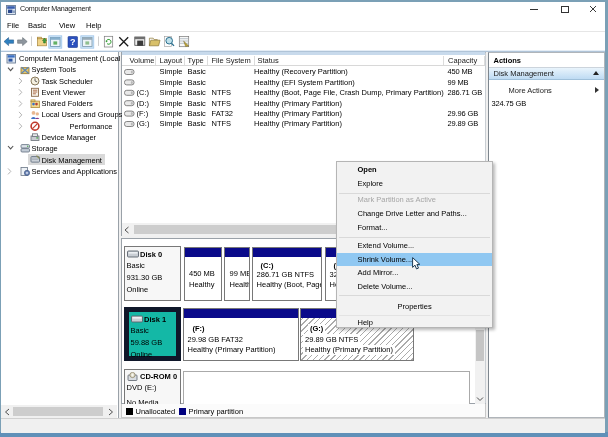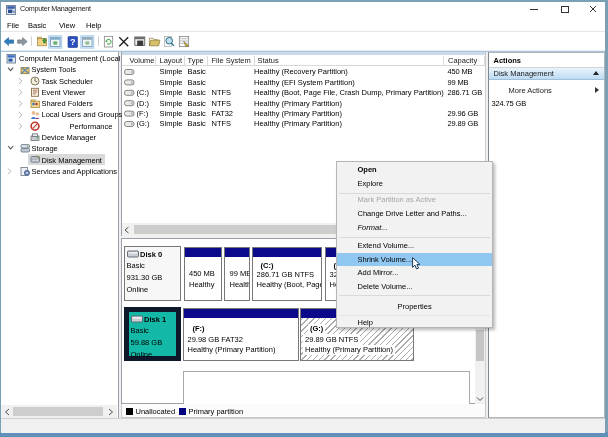--- a/index.html
+++ b/index.html
@@ -318,20 +318,30 @@
     <div class="t" style="left:4px;top:26.7px;">29.98 GB FAT32</div>
     <div class="t" style="left:4px;top:37.3px;">Healthy (Primary Partition)</div>
   </div>
   <div class="ab" style="left:300px;top:308px;width:114px;height:53px;border:1px solid #787878;box-sizing:border-box;overflow:hidden;background:repeating-linear-gradient(135deg,#ffffff 0px,#ffffff 3.1px,#ababab 3.1px,#ababab 4.1px);">
     <div class="ab" style="left:0;top:0;width:114px;height:9px;background:#0a0a8a;"></div>
     <div class="t" style="left:7px;top:14.5px;font-weight:bold;background:#fff;padding:1.5px 2px;">(G:)</div>
     <div class="t" style="left:2px;top:25.2px;background:#fff;padding:1.5px 2px;">29.89 GB NTFS</div>
     <div class="t" style="left:2px;top:35.8px;background:#fff;padding:1.5px 2px;">Healthy (Primary Partition)</div>
   </div>
 
+  <div class="ab" style="left:123.5px;top:368.5px;width:57px;height:35px;background:#f7f7f7;border:1px solid #787878;border-bottom:none;box-sizing:border-box;overflow:hidden;">
+    <svg class="ab" style="left:2.5px;top:2.5px" width="11" height="9" viewBox="0 0 11 9">
+        <rect x="1" y="3" width="9" height="5.5" rx="0.8" fill="#d9dde2" stroke="#5a626c" stroke-width="0.8"></rect>
+        <circle cx="5.5" cy="3" r="2.6" fill="#e8e4d4" stroke="#8a8264" stroke-width="0.8"></circle>
+        <circle cx="5.5" cy="3" r="0.8" fill="#fff"></circle>
+      </svg>
+    <div class="t" style="left:15.5px;top:3.8px;font-weight:bold;">CD-ROM 0</div>
+    <div class="t" style="left:2px;top:14.8px;">DVD (E:)</div>
+    <div class="t" style="left:2px;top:29.8px;">No Media</div>
+  </div>
   <div class="ab" style="left:182.5px;top:370.5px;width:287.5px;height:33px;background:#fff;border:1px solid #aaa;border-bottom:none;box-sizing:border-box;"></div>
 
   <div class="ab" style="left:126px;top:408px;width:6.5px;height:6.5px;background:#000;"></div>
   <div class="t" style="left:135.5px;top:408.2px;">Unallocated</div>
   <div class="ab" style="left:179px;top:408px;width:6.5px;height:6.5px;background:#00007f;"></div>
   <div class="t" style="left:188.5px;top:408.2px;">Primary partition</div>
 
   <div class="t" style="left:493.5px;top:56.8px;font-weight:bold;">Actions</div>
   <div class="sep" style="left:489px;top:66.7px;width:115px;background:#ccd4dc;"></div>
   <div class="ab" style="left:489px;top:67.5px;width:115px;height:12px;background:linear-gradient(#e9f4fc,#bedbf3);border-bottom:1px solid #9fc0da;box-sizing:border-box;"></div>
@@ -340,21 +350,21 @@
   <div class="t" style="left:508.5px;top:87px;color:#222;">More Actions</div>
   <div class="ab" style="left:594.5px;top:87.3px;width:0;height:0;border-top:3.4px solid transparent;border-bottom:3.4px solid transparent;border-left:4.2px solid #333;"></div>
 
   <div class="ab" style="left:336.2px;top:160.7px;width:156.5px;height:167.5px;background:#f2f2f2;border:1px solid #b5b5b5;box-sizing:border-box;box-shadow:2px 2px 3px rgba(0,0,0,0.28);"></div>
   <div class="ab" style="left:337.3px;top:252.9px;width:154.3px;height:13.3px;background:#90c8f2;"></div>
   <div class="t" style="left:357.5px;top:165.9px;font-weight:bold;">Open</div>
   <div class="t" style="left:357.5px;top:179.6px;">Explore</div>
   <div class="sep" style="left:339px;top:192.5px;width:151px;background:#d9d9d9;"></div>
   <div class="t" style="left:357.5px;top:196.4px;color:#a6a6a6;">Mark Partition as Active</div>
   <div class="t" style="left:357.5px;top:210.1px;">Change Drive Letter and Paths...</div>
-  <div class="t" style="left:357.5px;top:223.9px;font-style:italic;">Format...</div>
+  <div class="t" style="left:357.5px;top:223.9px;">Format...</div>
   <div class="sep" style="left:339px;top:236.8px;width:151px;background:#d9d9d9;"></div>
   <div class="t" style="left:357.5px;top:242px;">Extend Volume...</div>
   <div class="t" style="left:357.5px;top:255.7px;">Shrink Volume...</div>
   <div class="t" style="left:357.5px;top:269.4px;">Add Mirror...</div>
   <div class="t" style="left:357.5px;top:283.1px;">Delete Volume...</div>
   <div class="sep" style="left:339px;top:294.9px;width:151px;background:#d9d9d9;"></div>
   <div class="t" style="left:357.5px;top:303px;padding-left:40px;">Properties</div>
   <div class="sep" style="left:339px;top:315.2px;width:151px;background:#e3e3e3;"></div>
   <div class="t" style="left:357.5px;top:319.2px;">Help</div>
 

